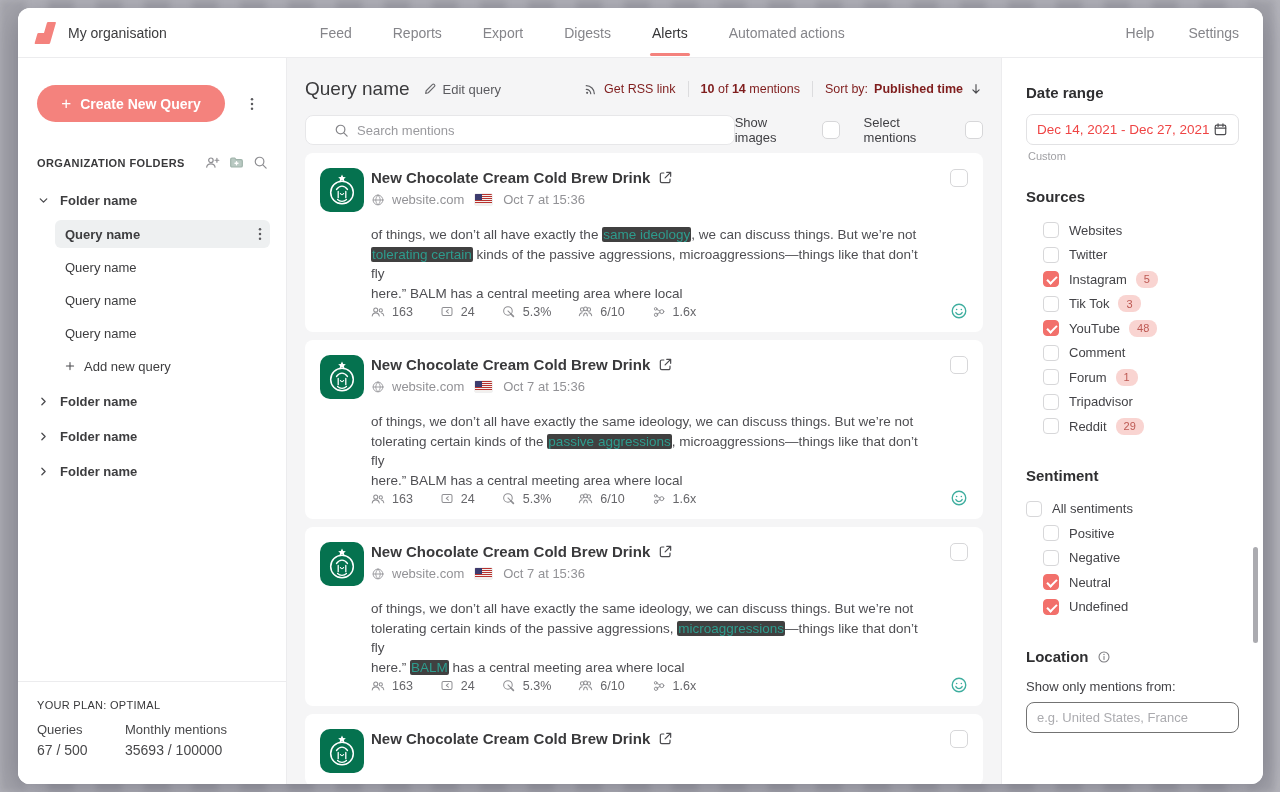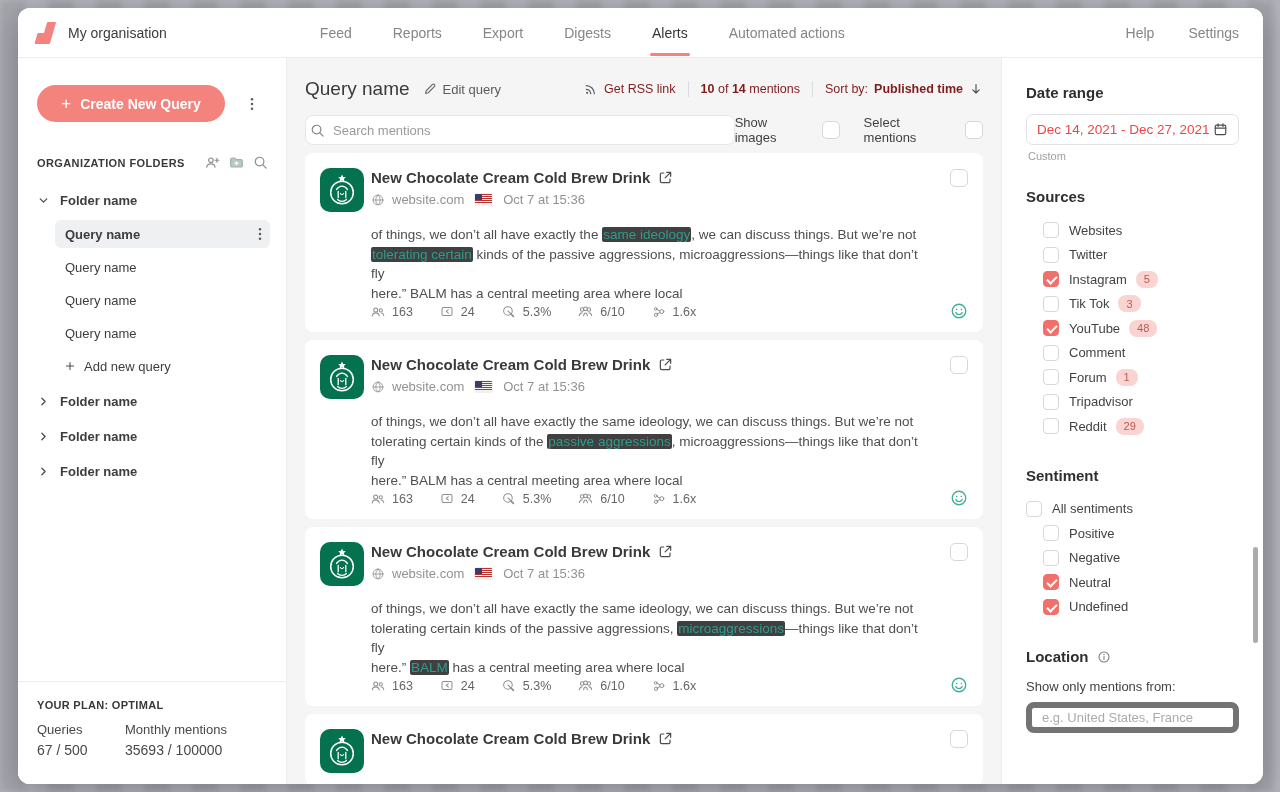--- a/index.html
+++ b/index.html
@@ -41,37 +41,37 @@
   .trow{display:flex;align-items:center;height:28px;margin-bottom:6px;cursor:pointer}
   .trow .chev{color:#4b4b4f;display:flex;margin-right:10px}
   .trow.folder{font-weight:700}
   .trow.query{padding-left:28px;margin-bottom:5px}
   .trow.query.sel{background:#eef0f1;border-radius:6px;font-weight:700;padding-left:10px;margin-left:18px;margin-right:-2px}
   .trow.query.sel .kebab{margin-right:2px}
   .trow.addq{padding-left:27px;color:#3d3d3f;margin-top:2px}
   .trow.addq .plus-ic{margin-right:8px;display:flex;color:#4b4b4f}
   .trow.cfolder{margin-top:7px}
   .plan{position:absolute;left:0;right:0;bottom:0;border-top:1px solid #ececee;padding:17px 20px 26px 19px;background:#fff}
-  .plan-title{font-size:11px;font-weight:700;letter-spacing:.3px;color:#38383a}
+  .plan-title{font-size:11px;font-weight:400;letter-spacing:.3px;color:#38383a}
   .plan-grid{display:grid;grid-template-columns:88px auto;row-gap:3px;margin-top:11px;font-size:13px;color:#48484a}
   .plan-grid .val{font-size:14px;margin-top:2px}
   
   .main{flex:1;background:#f5f5f6;padding:0 18px;overflow:hidden;display:flex;flex-direction:column}
   .main-head{display:flex;align-items:center;margin-top:20px}
   .main-title{font-size:19px;font-weight:500;color:#3a3a3c}
   .edit-query{display:flex;align-items:center;gap:6px;margin-left:13px;font-size:13px;color:#5b5b5f;cursor:pointer}
   .edit-query .ic{display:flex;color:#6a6a6e}
   .head-tools{margin-left:auto;display:flex;align-items:center;gap:12px;font-size:12.5px;color:#7f1d1d}
   .tool{display:flex;align-items:center;gap:6px;cursor:pointer}
   .tool .ic{display:flex;color:#5f5f63}
   .vdiv{width:1px;height:16px;background:#dcdcde}
   .bold{font-weight:700}
   .sort .ic{color:#4c4c50}
   .search-row{display:flex;align-items:center;margin-top:15px}
-  .search-box{width:430px;height:30px;background:#fff;border:1px solid #e7e7e9;border-radius:8px;display:flex;align-items:center;padding:0 4px;gap:8px}
+  .search-box{width:430px;height:30px;background:#fff;border:1px solid #e7e7e9;border-radius:8px;display:flex;align-items:center;padding:0 28px;gap:8px}
   .search-box .ic{color:#86868a;display:flex}
   .search-box input{border:none;outline:none;flex:1;font-size:13px;font-family:inherit;color:#3c3c3e;background:transparent}
   .search-box input::placeholder{color:#9a9a9e}
   .cb-group{margin-left:auto;display:flex;align-items:center;gap:24px}
   .cb-pair{display:flex;align-items:center;gap:9px;font-size:13px;color:#3f3f43;cursor:pointer}
   .cb{width:16px;height:16px;border:1px solid #d7d7d9;border-radius:4px;background:#fff;flex:0 0 16px;cursor:pointer}
   .cb.big{width:18px;height:18px;flex:0 0 18px;border-radius:5px}
   .cb.checked{background:#f2706b;border-color:#f2706b;position:relative}
   .cb.checked::after{content:"";position:absolute;left:3px;top:4px;width:8px;height:4px;border-left:2px solid #fff;border-bottom:2px solid #fff;transform:rotate(-45deg)}
   .mentions{margin-top:8px;display:flex;flex-direction:column;gap:8px}
@@ -103,21 +103,21 @@
   .date-custom{font-size:11px;color:#a0a0a4;margin:5px 0 0 2px}
   .sec{margin-top:26px}
   .check-list{margin-top:13px}
   .crow{display:flex;align-items:center;height:24.5px;font-size:13px;color:#434347;cursor:pointer}
   .crow .lbl{margin-left:10px}
   .crow.ind{padding-left:17px}
   .badge{margin-left:9px;background:#f9d4d1;color:#bd5953;font-size:11px;border-radius:8px;padding:1.5px 8px;line-height:1.3}
   .loc-head{display:flex;align-items:center;gap:8px}
   .loc-head .ic{color:#7c7c80;display:flex}
   .loc-label{margin-top:14px;font-size:13px;color:#434347}
-  .loc-input{margin-top:8px;height:31px;border:6px solid #737373;border-radius:8px;display:flex;align-items:center;padding:0 10px}
+  .loc-input{margin-top:8px;height:31px;border:1px solid #737373;border-radius:8px;display:flex;align-items:center;padding:0 10px}
   .loc-input input{border:none;outline:none;width:100%;font-size:13px;font-family:inherit;background:transparent;color:#3c3c3e}
   .loc-input input::placeholder{color:#ababaf}
   .scrollbar{position:absolute;right:5px;top:489px;width:5px;height:96px;border-radius:3px;background:#8f8f95;opacity:.75}
   svg{display:block}
 </style>
 </head>
 <body>
 
 <div class="backdrop"></div>
 

